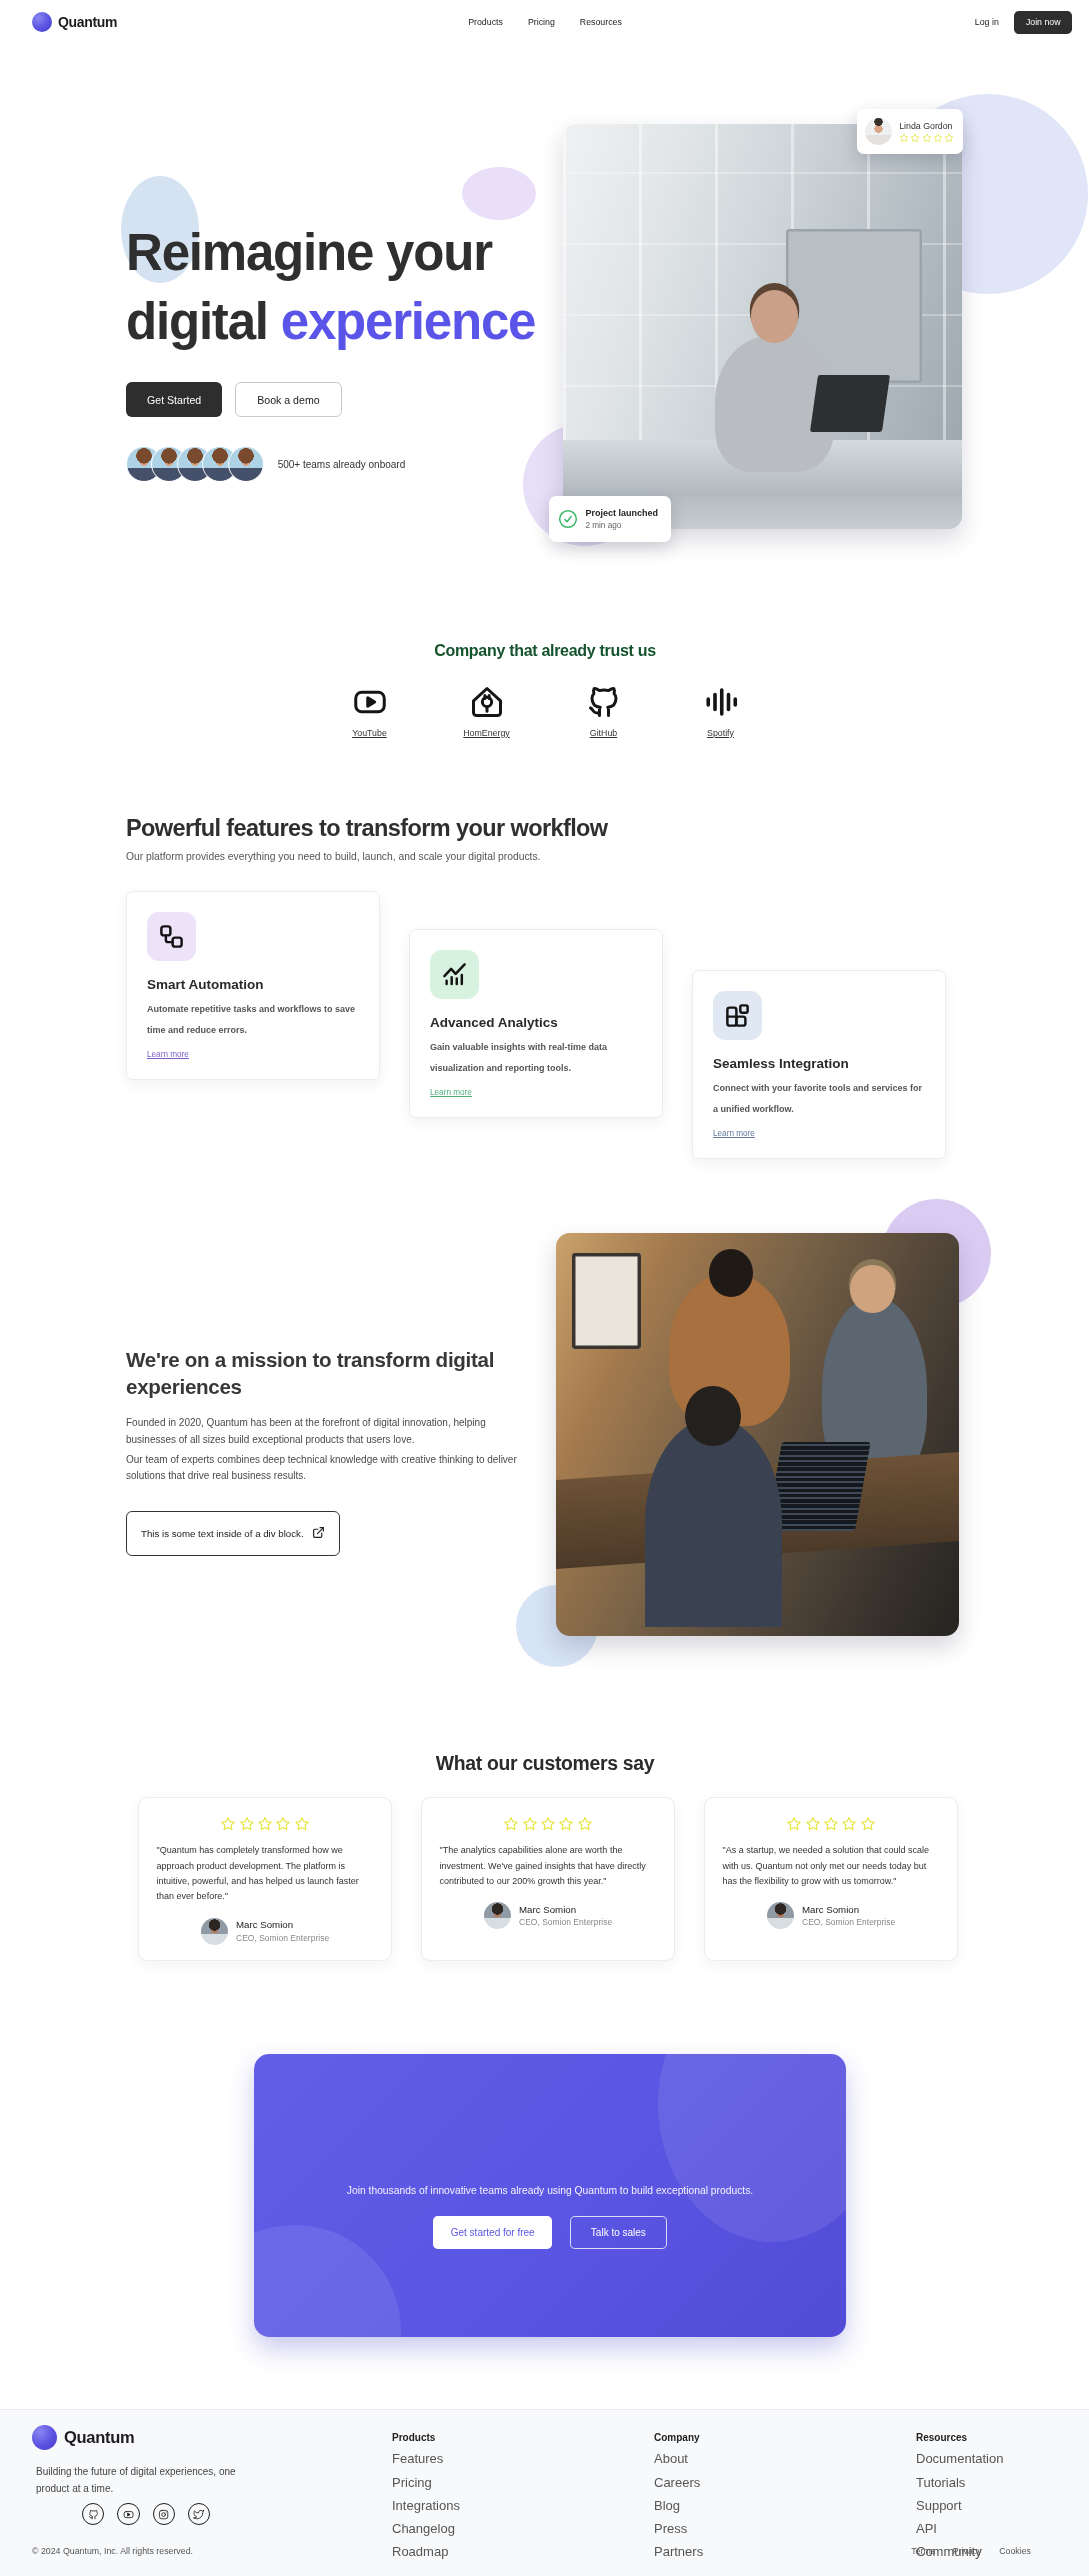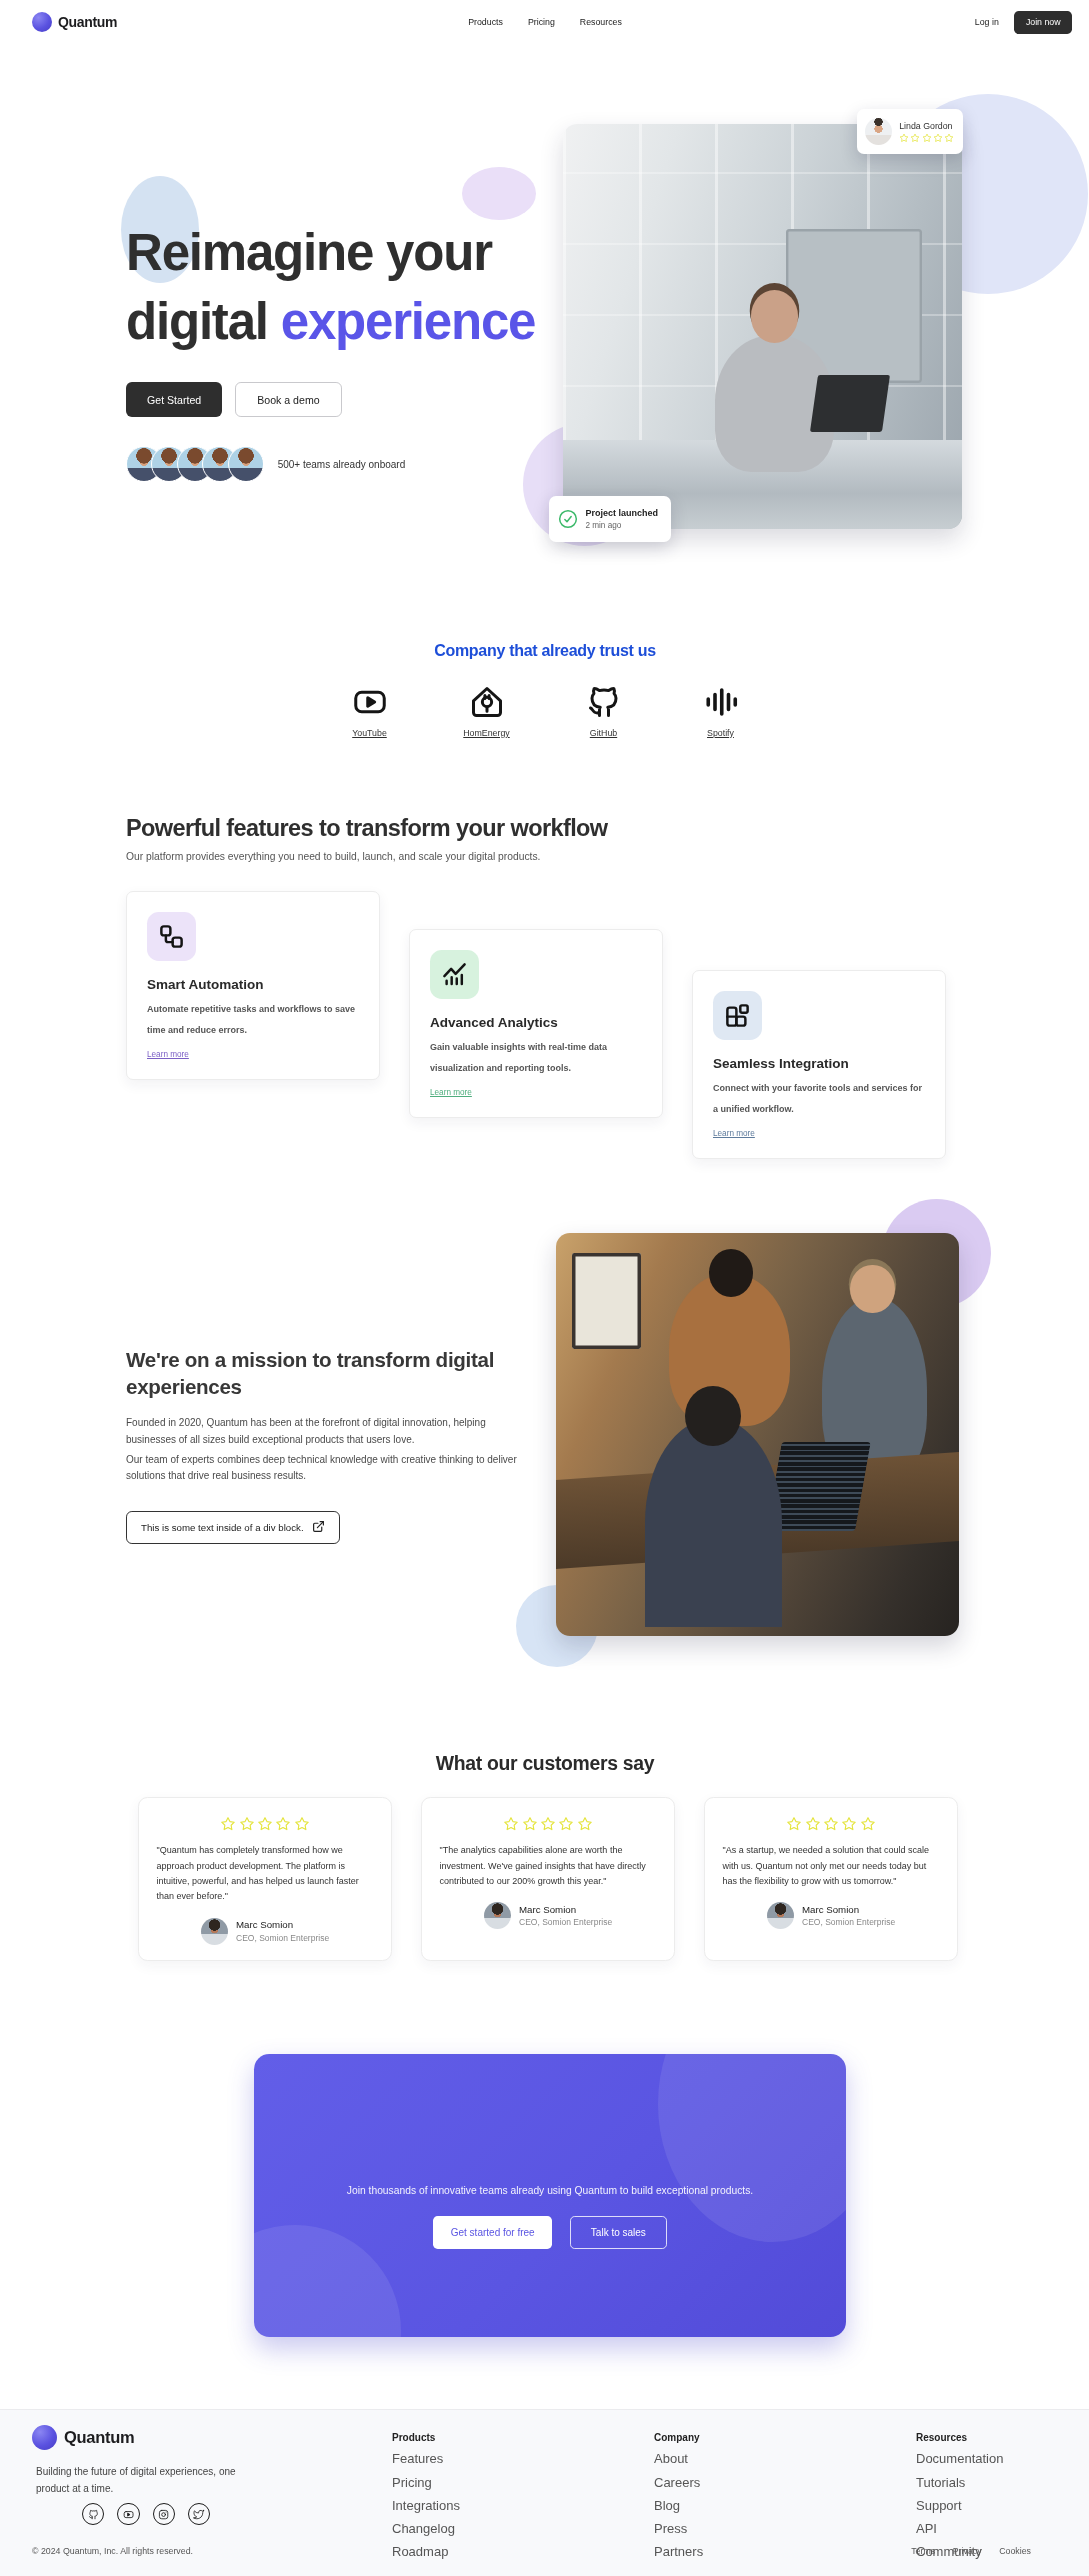--- a/index.html
+++ b/index.html
@@ -76,21 +76,21 @@
   .stars { display:flex; gap:1.2px; margin-top:1.8px; }
   .star svg { display:block; }
 
   .project-card { left:549px; top:452px; width:122px; height:46px; display:flex; align-items:center; gap:7px; padding:0 9.4px; }
   .check-orb { width:20px; height:20px; flex:none; }
   .pc-title { font-size:9px; font-weight:bold; color:#222; }
   .pc-time { font-size:8.2px; color:#666; margin-top:2.4px; }
 
   
   .logos { height:171px; text-align:center; }
-  .logos-title { padding-top:19px; font-size:16px; font-weight:bold; color:#1d4ed8; letter-spacing:-0.3px; }
+  .logos-title { padding-top:19px; font-size:16px; font-weight:bold; color:#14532d; letter-spacing:-0.3px; }
   .logos-row { margin-top:23.5px; display:flex; justify-content:center; gap:61px; }
   .logo-item { display:flex; flex-direction:column; align-items:center; width:56px;text-decoration:underline; }
   .logo-item svg { display:block; }
   .logo-label { margin-top:8.2px; font-size:8.8px; color:#333; }
 
   
   .features { height:412px; padding:0 126px; }
   .features h2 { padding-top:21px; font-size:23.5px; font-weight:bold; color:#2f2f2f; letter-spacing:-0.6px; }
   .features-sub { margin-top:9.4px; font-size:10.3px; color:#555; }
   .cards-row { margin-top:29px; display:flex; gap:29px; align-items:flex-start; }
@@ -108,21 +108,21 @@
   .link-purple { color:#7b5fc5; } .link-green { color:#4fae7e; } .link-blue { color:#5e7b9c; }
 
   
   .mission { height:529px; }
   .mission-text { position:absolute; left:126px; top:140px; width:426px; z-index:2; }
   .mission h2 { font-size:20.6px; line-height:27px; font-weight:bold; color:#383838; letter-spacing:-0.3px; }
   .mission p { margin-top:0; font-size:10px; line-height:16.5px; color:#4a4a4a; width:400px; }
   .mission .p1 { margin-top:15.3px; }
   .mission .p2 { margin-top:3.5px; }
   .mission-btn { margin-top:26px; display:inline-flex; align-items:center; gap:8.2px; background:#fff;
-    border:0.9px solid #333; border-radius:5.9px; padding:8px 14px; font-size:9.7px; color:#222; }
+    border:0.9px solid #333; border-radius:5.9px; padding:14px 14px; font-size:9.7px; color:#222; }
   .mission-photo { position:absolute; left:556px; top:26.5px; width:403px; height:403px; border-radius:14px; overflow:hidden;
     z-index:1; box-shadow:0 10.6px 23.5px rgba(30,30,60,.18);
     background:linear-gradient(115deg,#c9a26b 0%,#a37a4e 20%,#7a6347 42%,#55483a 64%,#35302b 86%,#262320 100%); }
   .mp-window { position:absolute; left:4%; top:5%; width:17%; height:24%; background:#e9e5da; border-radius:2.4px;
     box-shadow:inset 0 0 0 3.5px #3a3430; }
   .mp-person-a { position:absolute; left:28%; top:10%; width:30%; height:38%; border-radius:50% 50% 36% 36%; background:#a8703f; }
   .mp-head-a { position:absolute; left:38%; top:4%; width:11%; height:12%; border-radius:50%; background:#201a16; }
   .mp-person-b { position:absolute; left:66%; top:16%; width:26%; height:46%; border-radius:50% 50% 36% 36%; background:#5c6670; }
   .mp-head-b { position:absolute; left:73%; top:8%; width:11%; height:12%; border-radius:50%; background:#cfa37e;
     box-shadow:0 -4.7px 0 1.2px #8a7758; }

